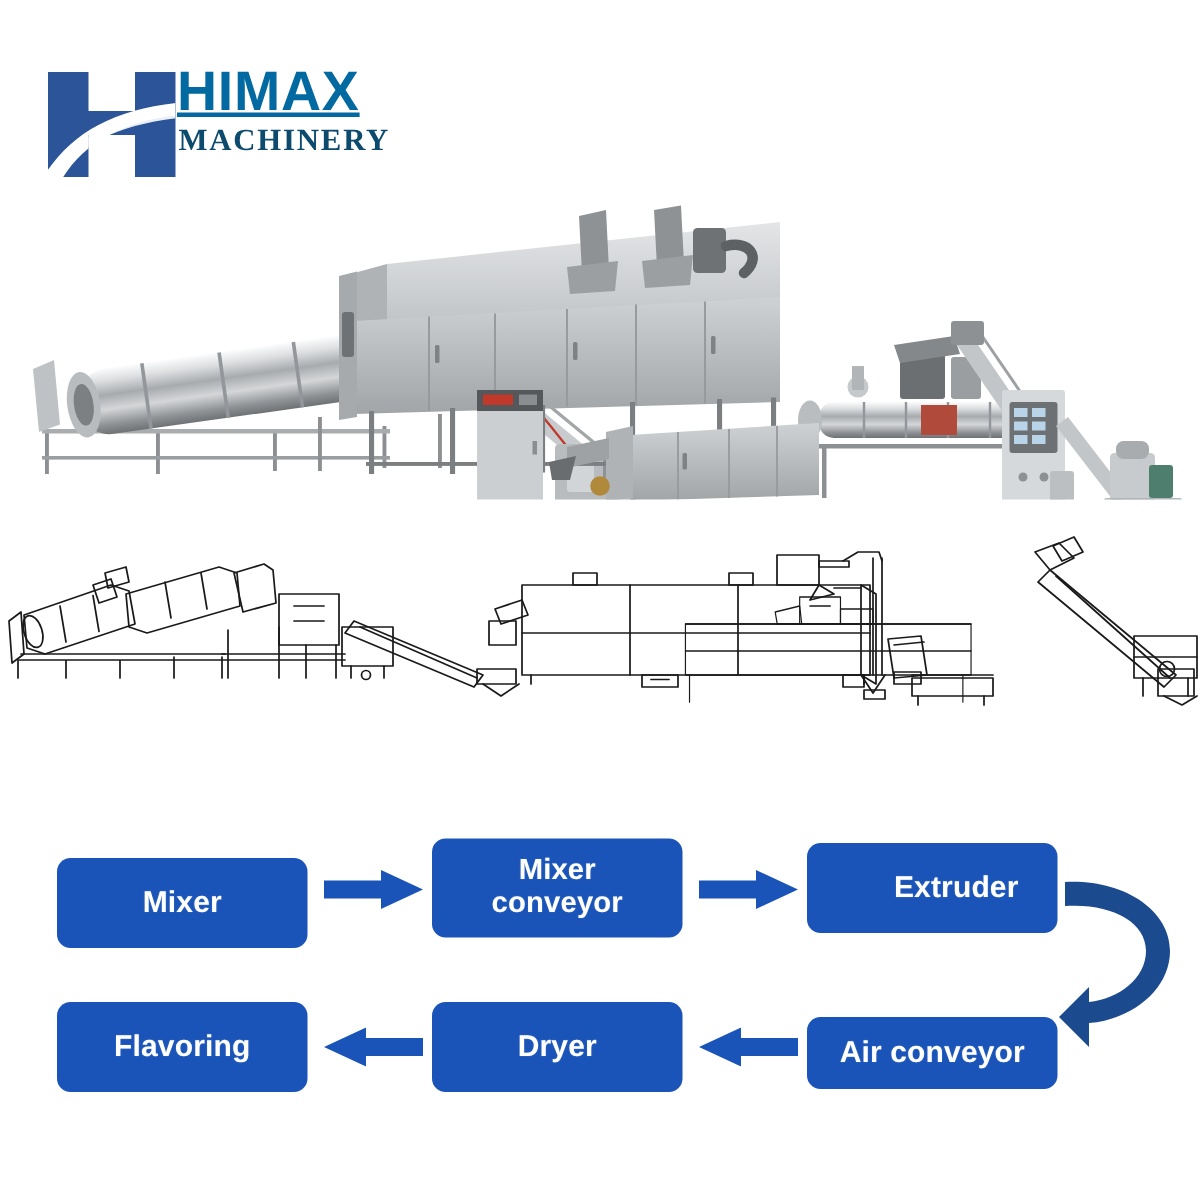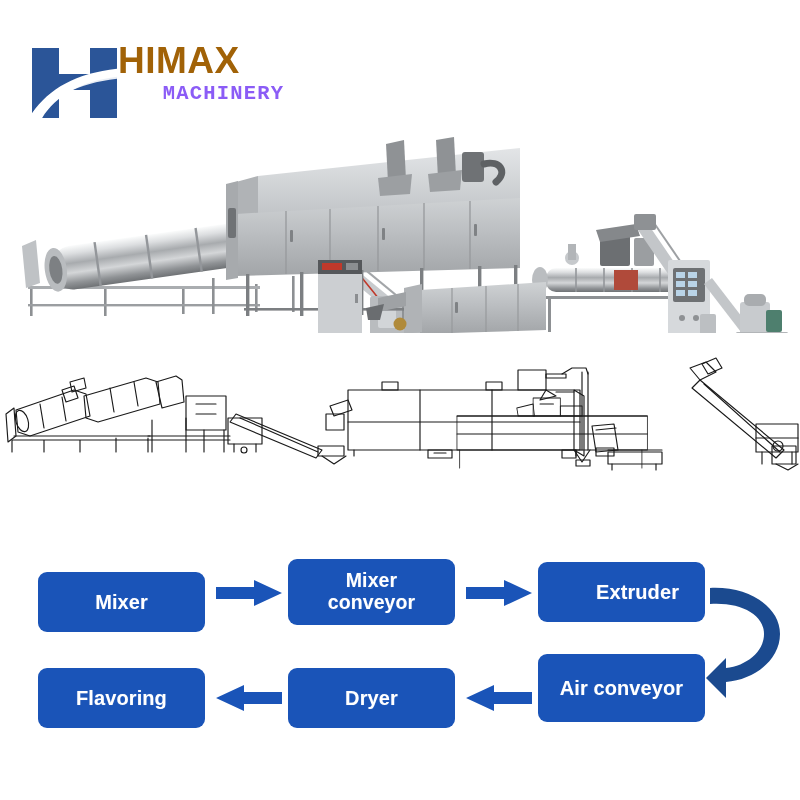--- a/index.html
+++ b/index.html
@@ -37,35 +37,35 @@
     left: 90px;
     top: 8px;
     width: 210px;
     height: 68px;
   }
   .wm-himax {
     font-family: "Liberation Sans", sans-serif;
     font-weight: bold;
     font-size: 37px;
     letter-spacing: 0.5px;
-    color: #a16207;
+    color: #0369a1;
     line-height: 1;
     margin: 0;
     padding: 0;
+    text-decoration: underline;
   }
   .wm-machinery {
-    font-family: Liberation Mono, monospace;
+    font-family: Liberation Serif, serif;
     font-weight: bold;
     font-size: 20.5px;
     letter-spacing: 1.2px;
-    color: #8b5cf6;
+    color: #0c4a6e;
     line-height: 1;
     margin: 5px 0 0 1px;
     padding: 0;
-    text-align: center;
   }
 
   
   #machine-photo {
     position: absolute;
     left: 0;
     top: 118px;
     width: 800px;
     height: 215px;
   }
@@ -486,17 +486,17 @@
   </svg>
 
   <div class="flow-box" style="left:288px; top:128px; width:167px; height:60px;">
     <span>Dryer</span>
   </div>
 
   <svg class="flow-arrow" style="left:466px; top:145px; width:66px; height:26px;" viewBox="0 0 66 26">
     <path d="M66,7 L28,7 L28,0 L0,13 L28,26 L28,19 L66,19 Z" fill="#1a54b8"></path>
   </svg>
 
-  <div class="flow-box" style="left:538px; top:114px; width:167px; height:68px;text-align:right;">
+  <div class="flow-box" style="left:538px; top:138px; width:167px; height:48px;text-align:right;">
     <span>Air conveyor</span>
   </div>
 
 </div>
 
 </body></html>

